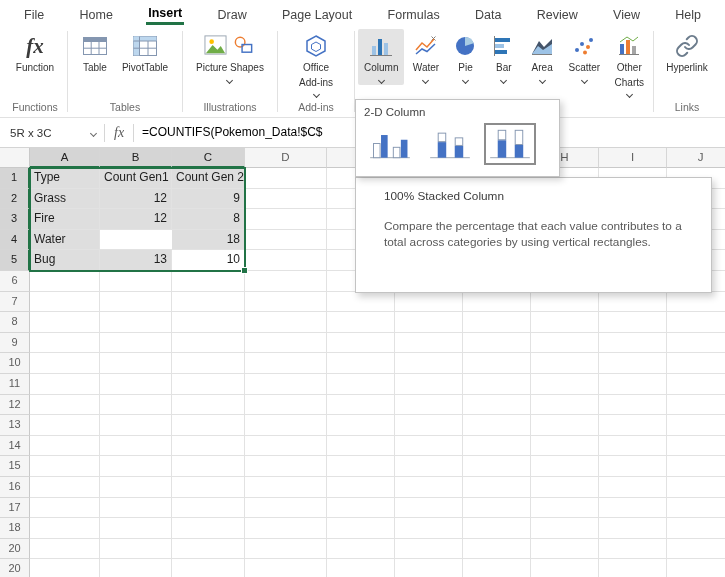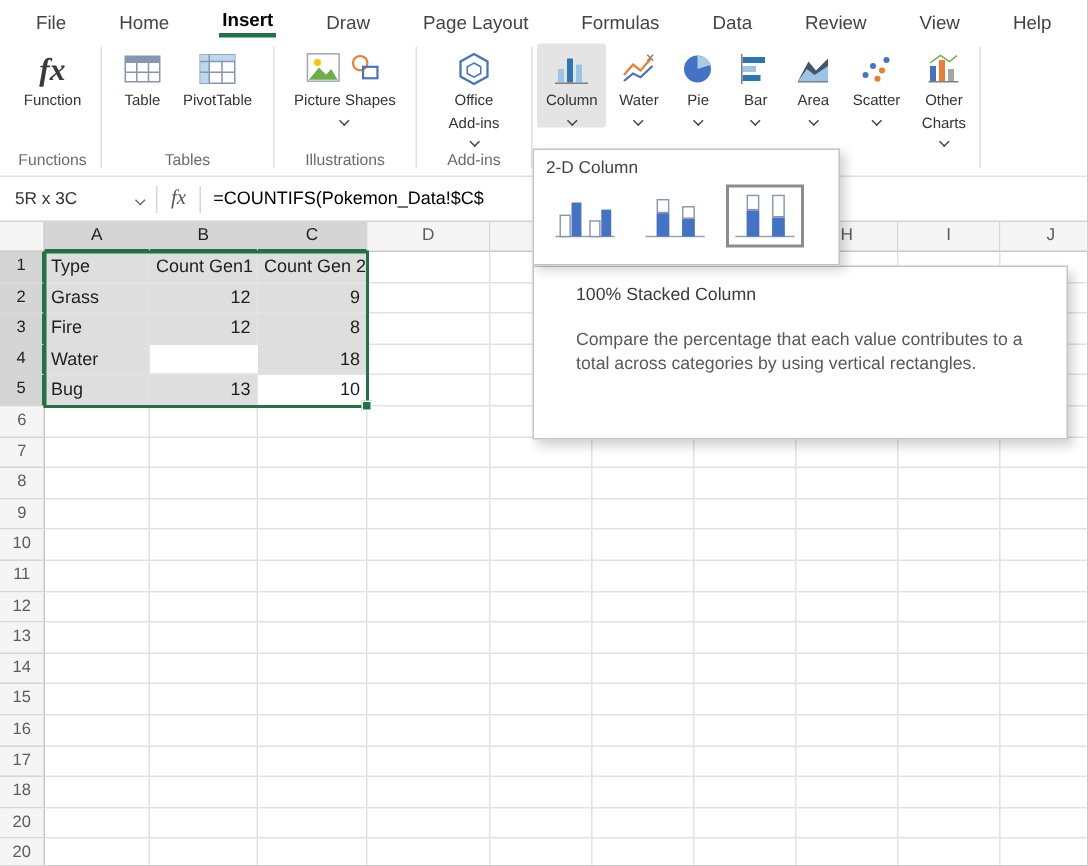--- a/index.html
+++ b/index.html
@@ -251,20 +251,34 @@
           </span>
           <span class="rlabel">Other</span>
           <span class="rlabel">Charts</span>
           <span class="chev"></span>
         </div>
       </div>
       <div class="grouplabel"></div>
     </div>
     <div class="vdiv"></div>
 
+    <div class="rgroup" style="width:64px">
+      <div class="rbtns">
+        <div class="rbtn">
+          <span class="icon26">
+            <svg width="24" height="24" viewBox="0 0 24 24" fill="none" stroke="#6C7C8C" stroke-width="2" stroke-linecap="round">
+                <path d="M10 13a5 5 0 0 0 7.54.54l3-3a5 5 0 0 0-7.07-7.07l-1.72 1.71"></path>
+                <path d="M14 11a5 5 0 0 0-7.54-.54l-3 3a5 5 0 0 0 7.07 7.07l1.71-1.71"></path>
+              </svg>
+          </span>
+          <span class="rlabel">Hyperlink</span>
+        </div>
+      </div>
+      <div class="grouplabel">Links</div>
+    </div>
   </div>
 
   <div class="fbar">
     <div class="namebox">
       <span>5R x 3C</span>
       <span class="chev" style="border-color:#6B6B6B"></span>
     </div>
     <div class="nb-div"></div>
     <span class="fx-small">fx</span>
     <div class="nb-div"></div>

